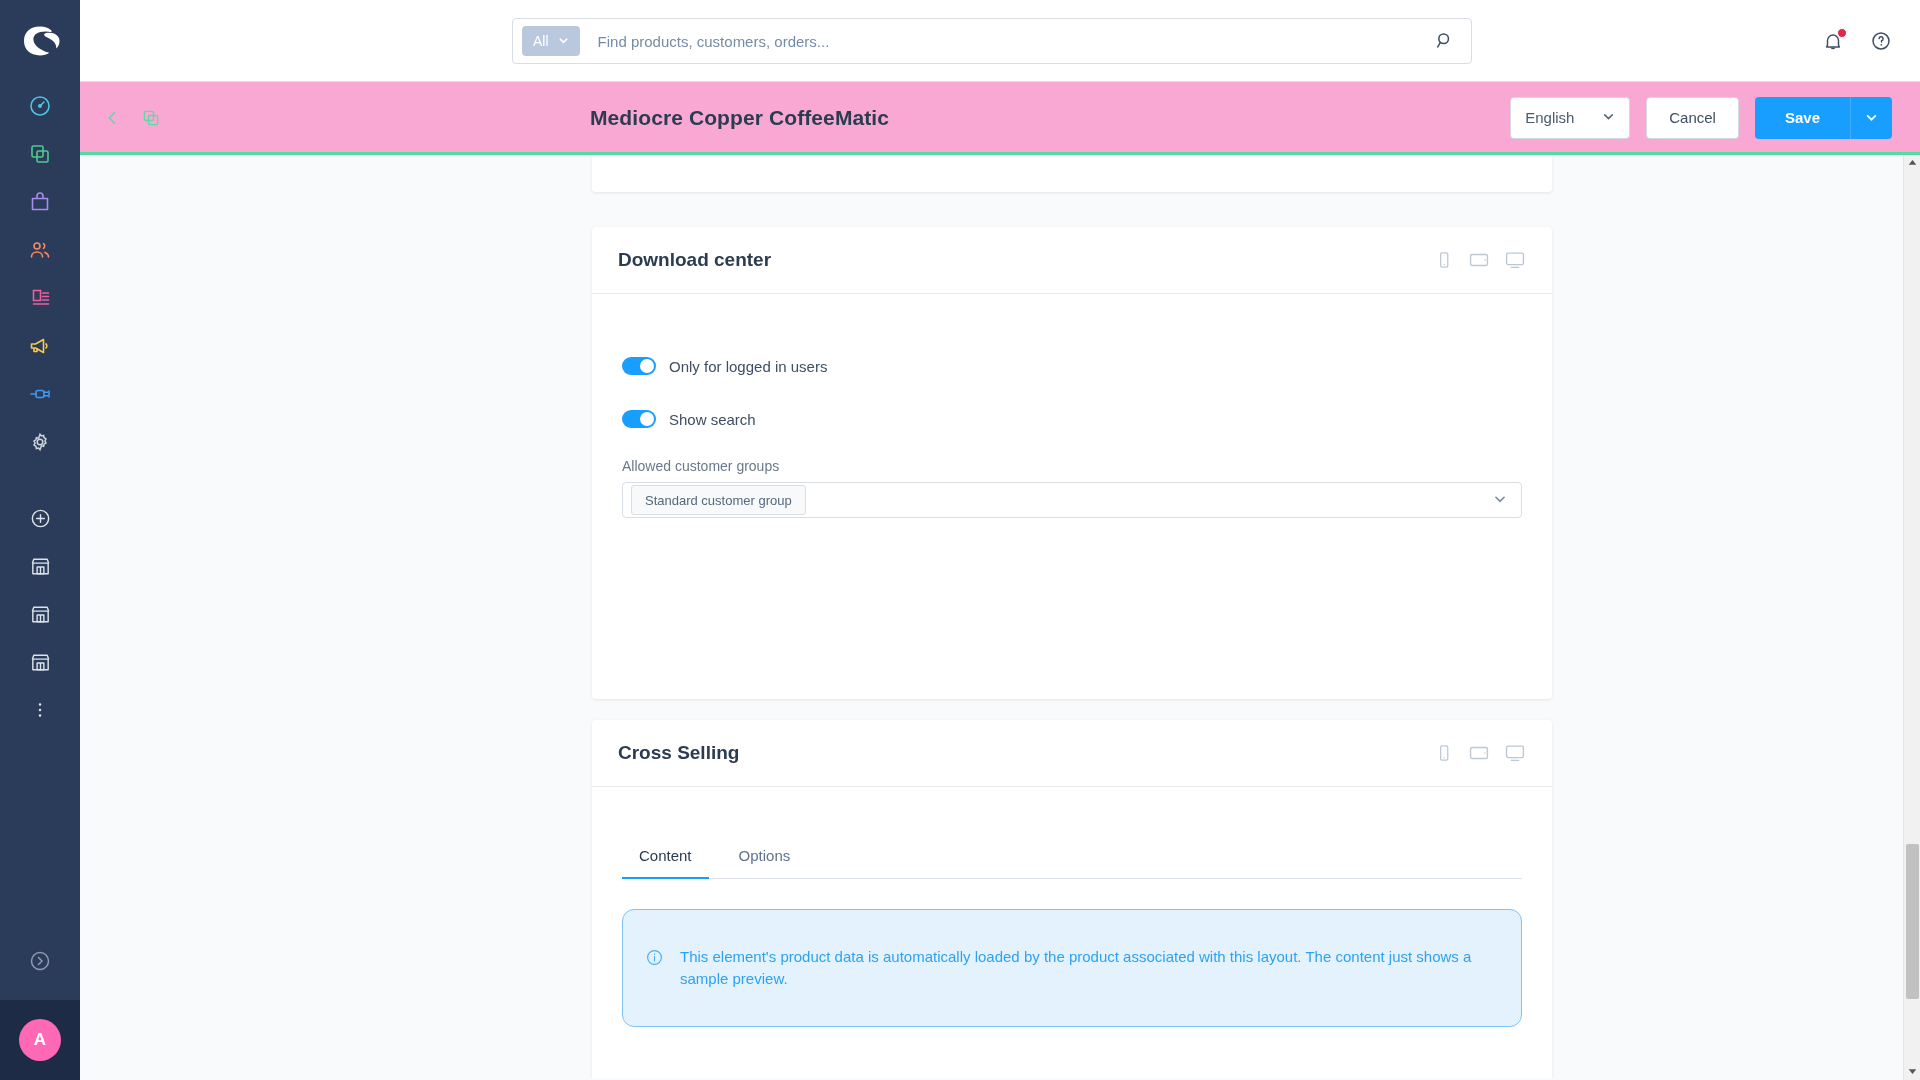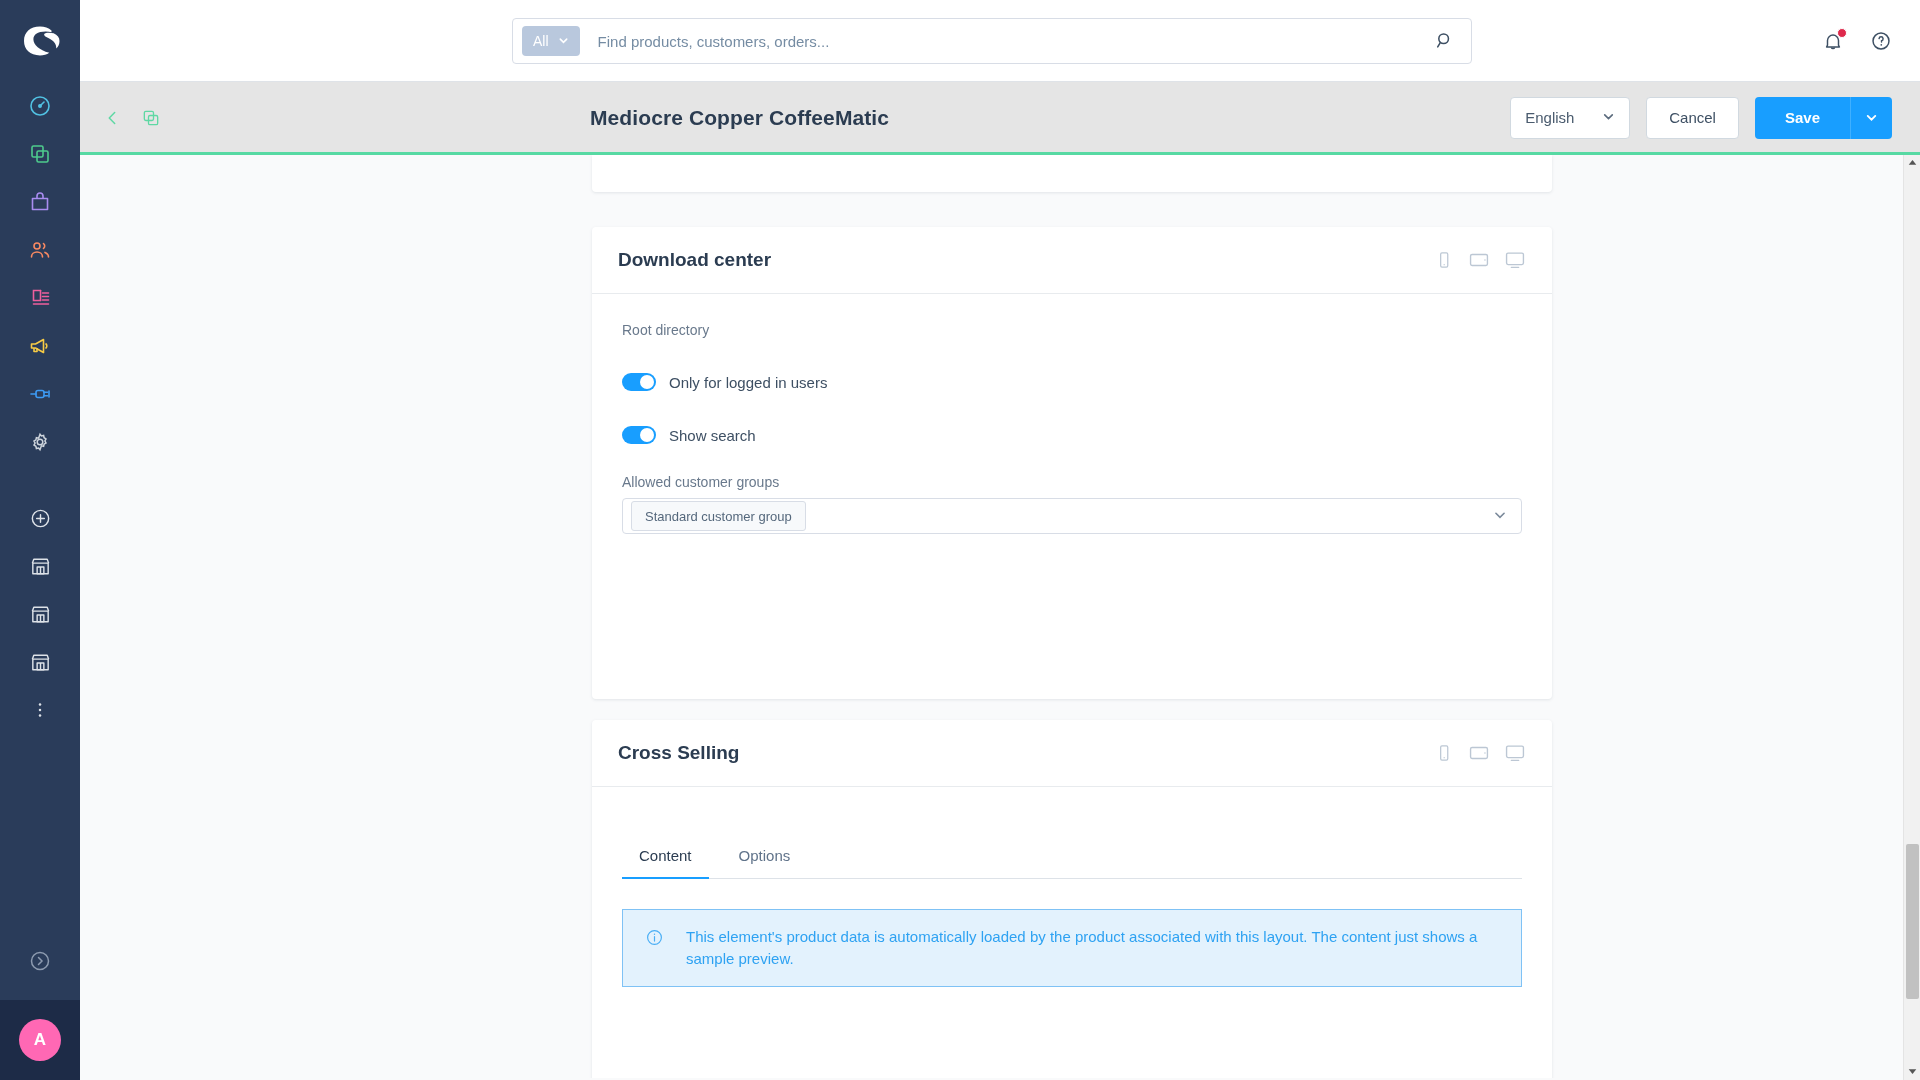--- a/index.html
+++ b/index.html
@@ -81,21 +81,21 @@
   #bell-dot {
     position: absolute; right: -3px; top: -2px;
     width: 10px; height: 10px; border-radius: 50%;
     background: #de294c; border: 1.5px solid #fff;
   }
 
   
   #smartbar {
     position: absolute; left: 80px; top: 82px;
     width: 1840px; height: 72px;
-    background: #e5e5e5;
+    background: #f9a8d4;
     border-bottom: 1px solid #e4e8ed;
     display: flex; align-items: center;
   }
   #smartbar-left {
     position: absolute; left: 23px;
     display: flex; align-items: center; gap: 18px;
   }
   .sb-icon { cursor: pointer; display: flex; }
   #smartbar-title {
     position: absolute; left: 510px;
@@ -196,23 +196,23 @@
     display: flex; gap: 13px; margin-top: 22px;
     border-bottom: 1px solid #dde2e8;
   }
   .tab {
     padding: 10px 17px 13px; font-size: 15px; color: #60738a;
     cursor: pointer; border-bottom: 2px solid transparent;
     margin-bottom: -1px;
   }
   .tab.active { color: #2b3c51; border-bottom-color: #189eff; }
   .alert {
-    margin-top: 30px; border: 1px solid #7fc2f5; border-radius: 0;
-    background: #e3f2fd; padding: 16px 22px;
-    display: flex; gap: 22px; align-items: flex-start;
+    margin-top: 30px; border: 1px solid #7fc2f5; border-radius: 12px;
+    background: #e3f2fd; padding: 36px 22px;
+    display: flex; gap: 16px; align-items: flex-start;
   }
   .alert-text {
     font-size: 15px; line-height: 1.45; color: #2ea2f2; max-width: 800px;
   }
 
   
   #scrollbar {
     position: absolute; right: 0; top: 154px;
     width: 17px; height: 926px; background: #f1f1f1;
     border-left: 1px solid #e4e4e4;
@@ -450,21 +450,20 @@
         </span>
         <span>
           <svg width="22" height="22" viewBox="0 0 24 24" fill="none" stroke="#bcc7d4" stroke-width="1.5" stroke-linejoin="round" stroke-linecap="round">
             <rect x="2.8" y="4.5" width="18.4" height="12.5" rx="1.6"></rect>
               <path d="M8 20h8"></path>
           </svg>
         </span>
       </div>
     </div>
     <div class="card-body">
-      <div class="field-label">Root directory</div>
 
       <div class="switch-row">
         <div class="switch"></div>
         <div class="switch-label">Only for logged in users</div>
       </div>
 
       <div class="switch-row">
         <div class="switch"></div>
         <div class="switch-label">Show search</div>
       </div>

